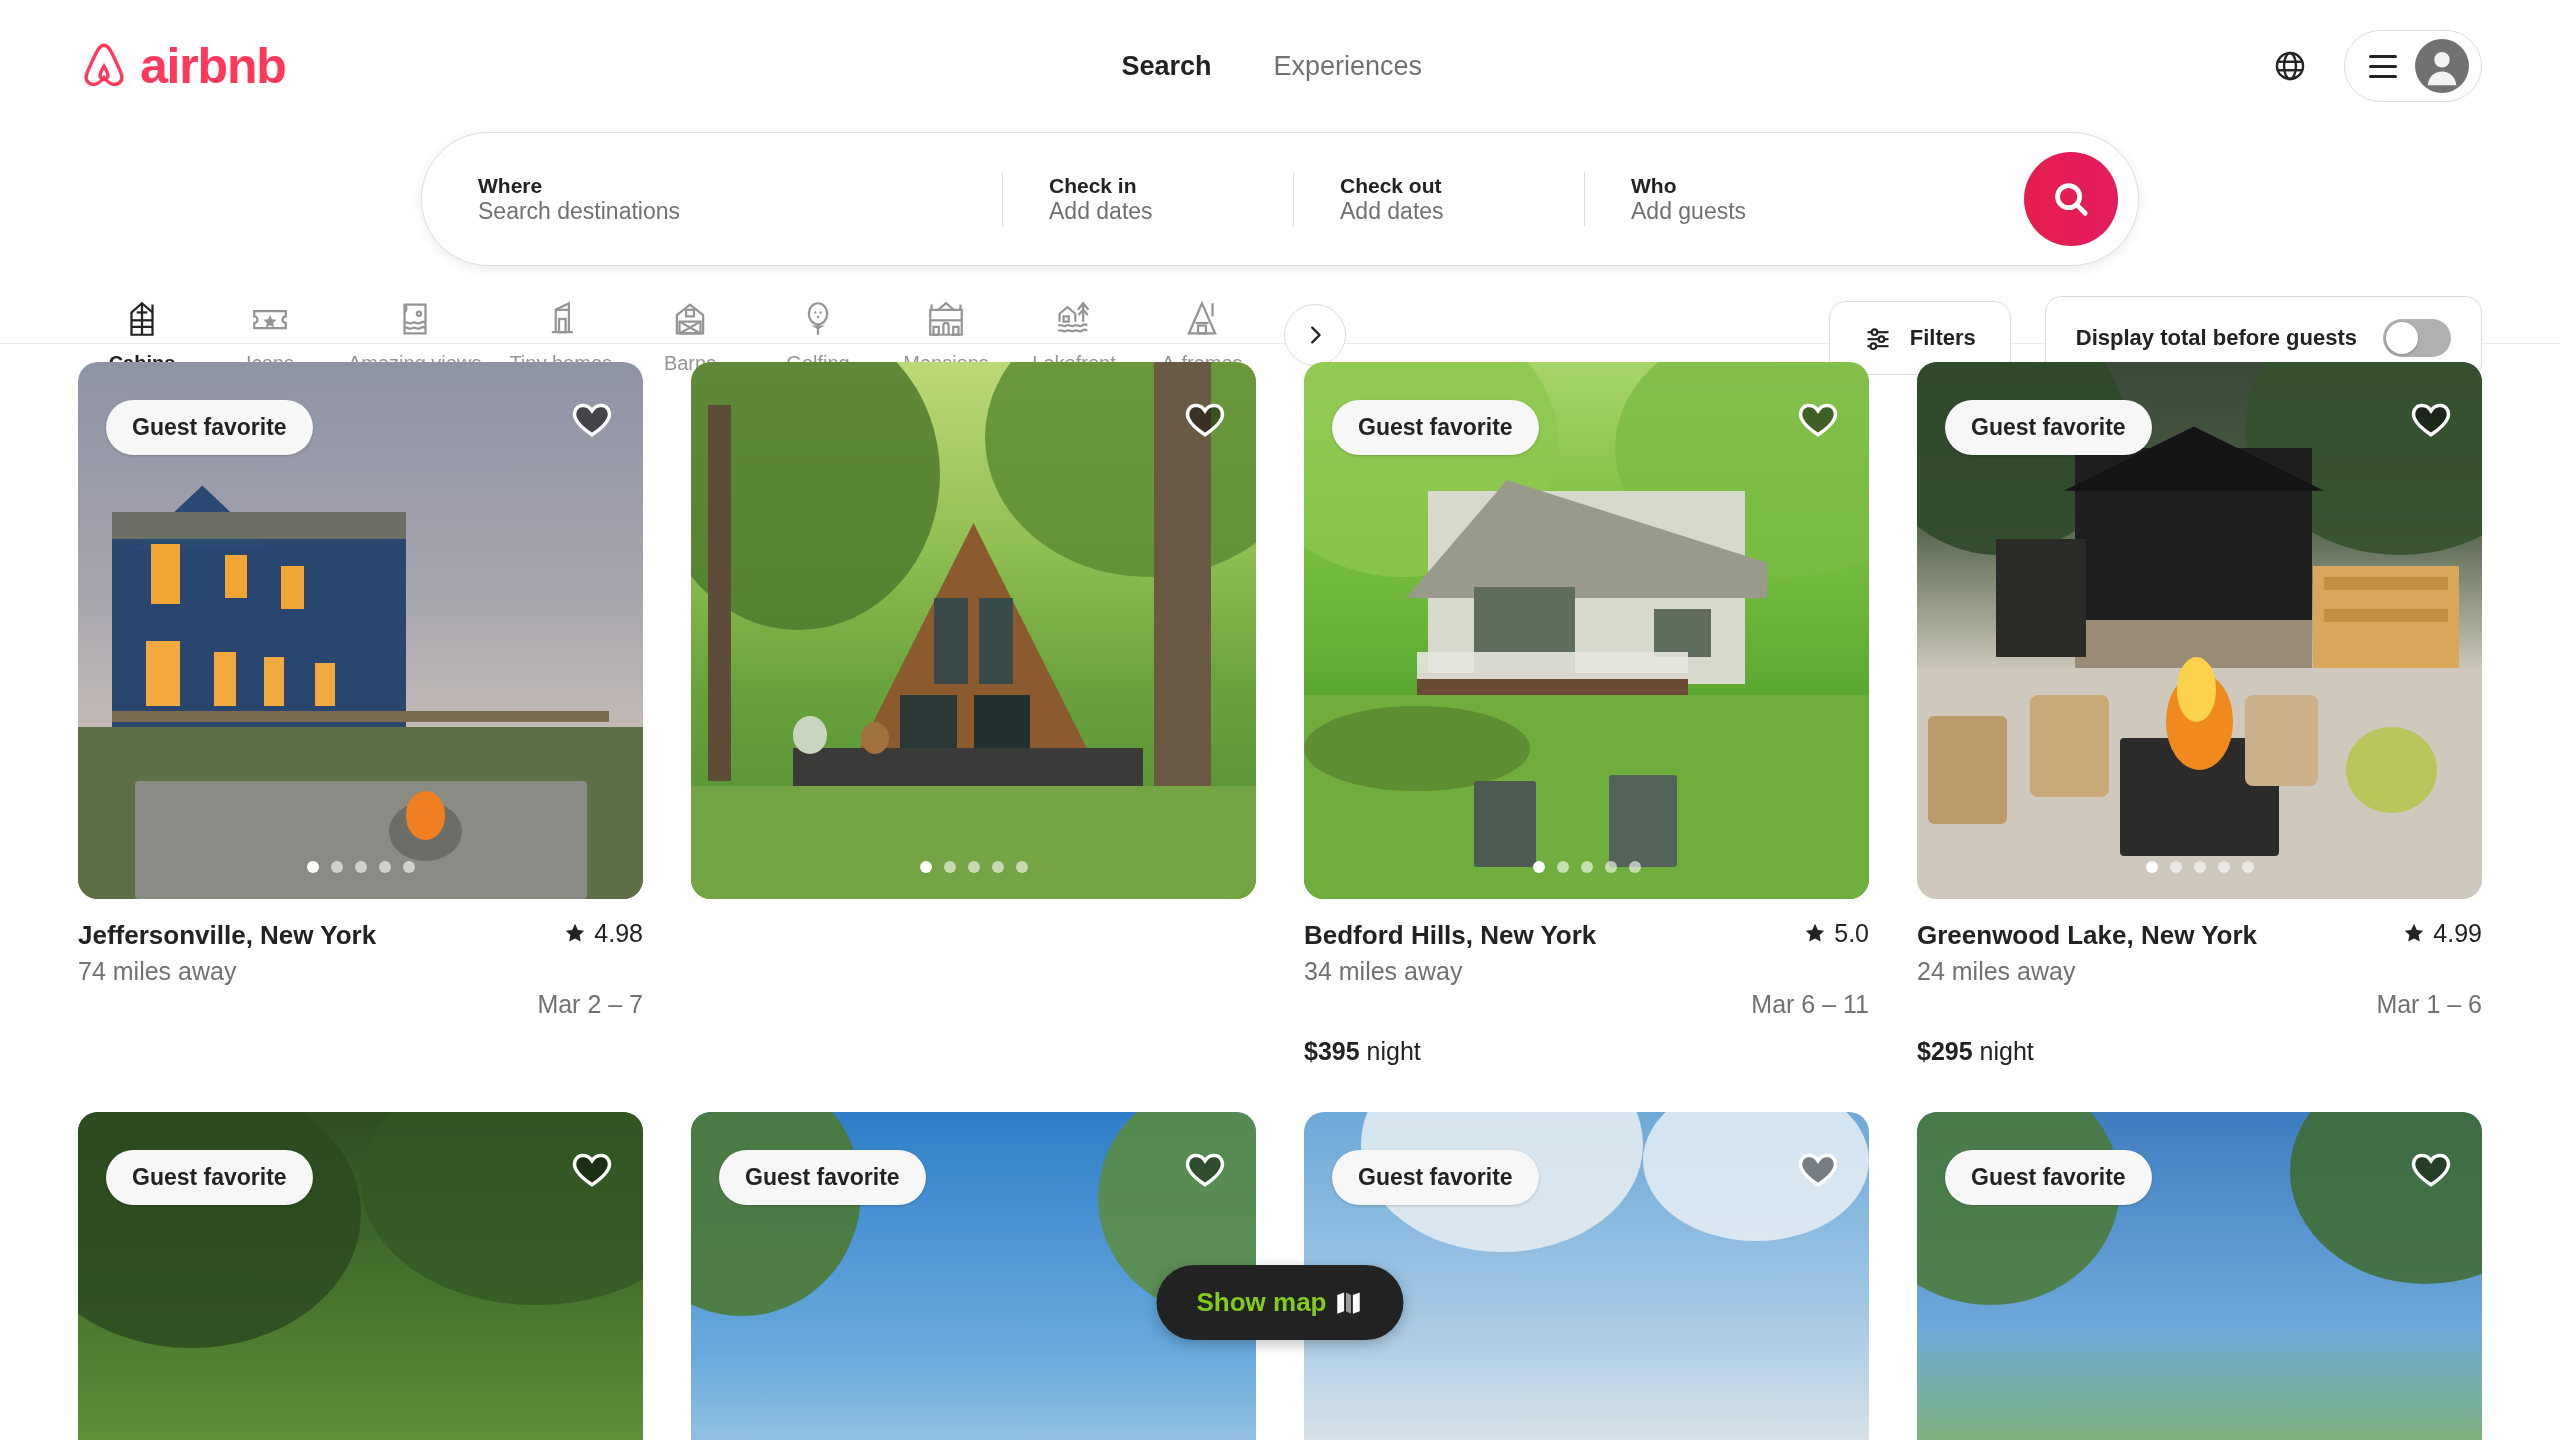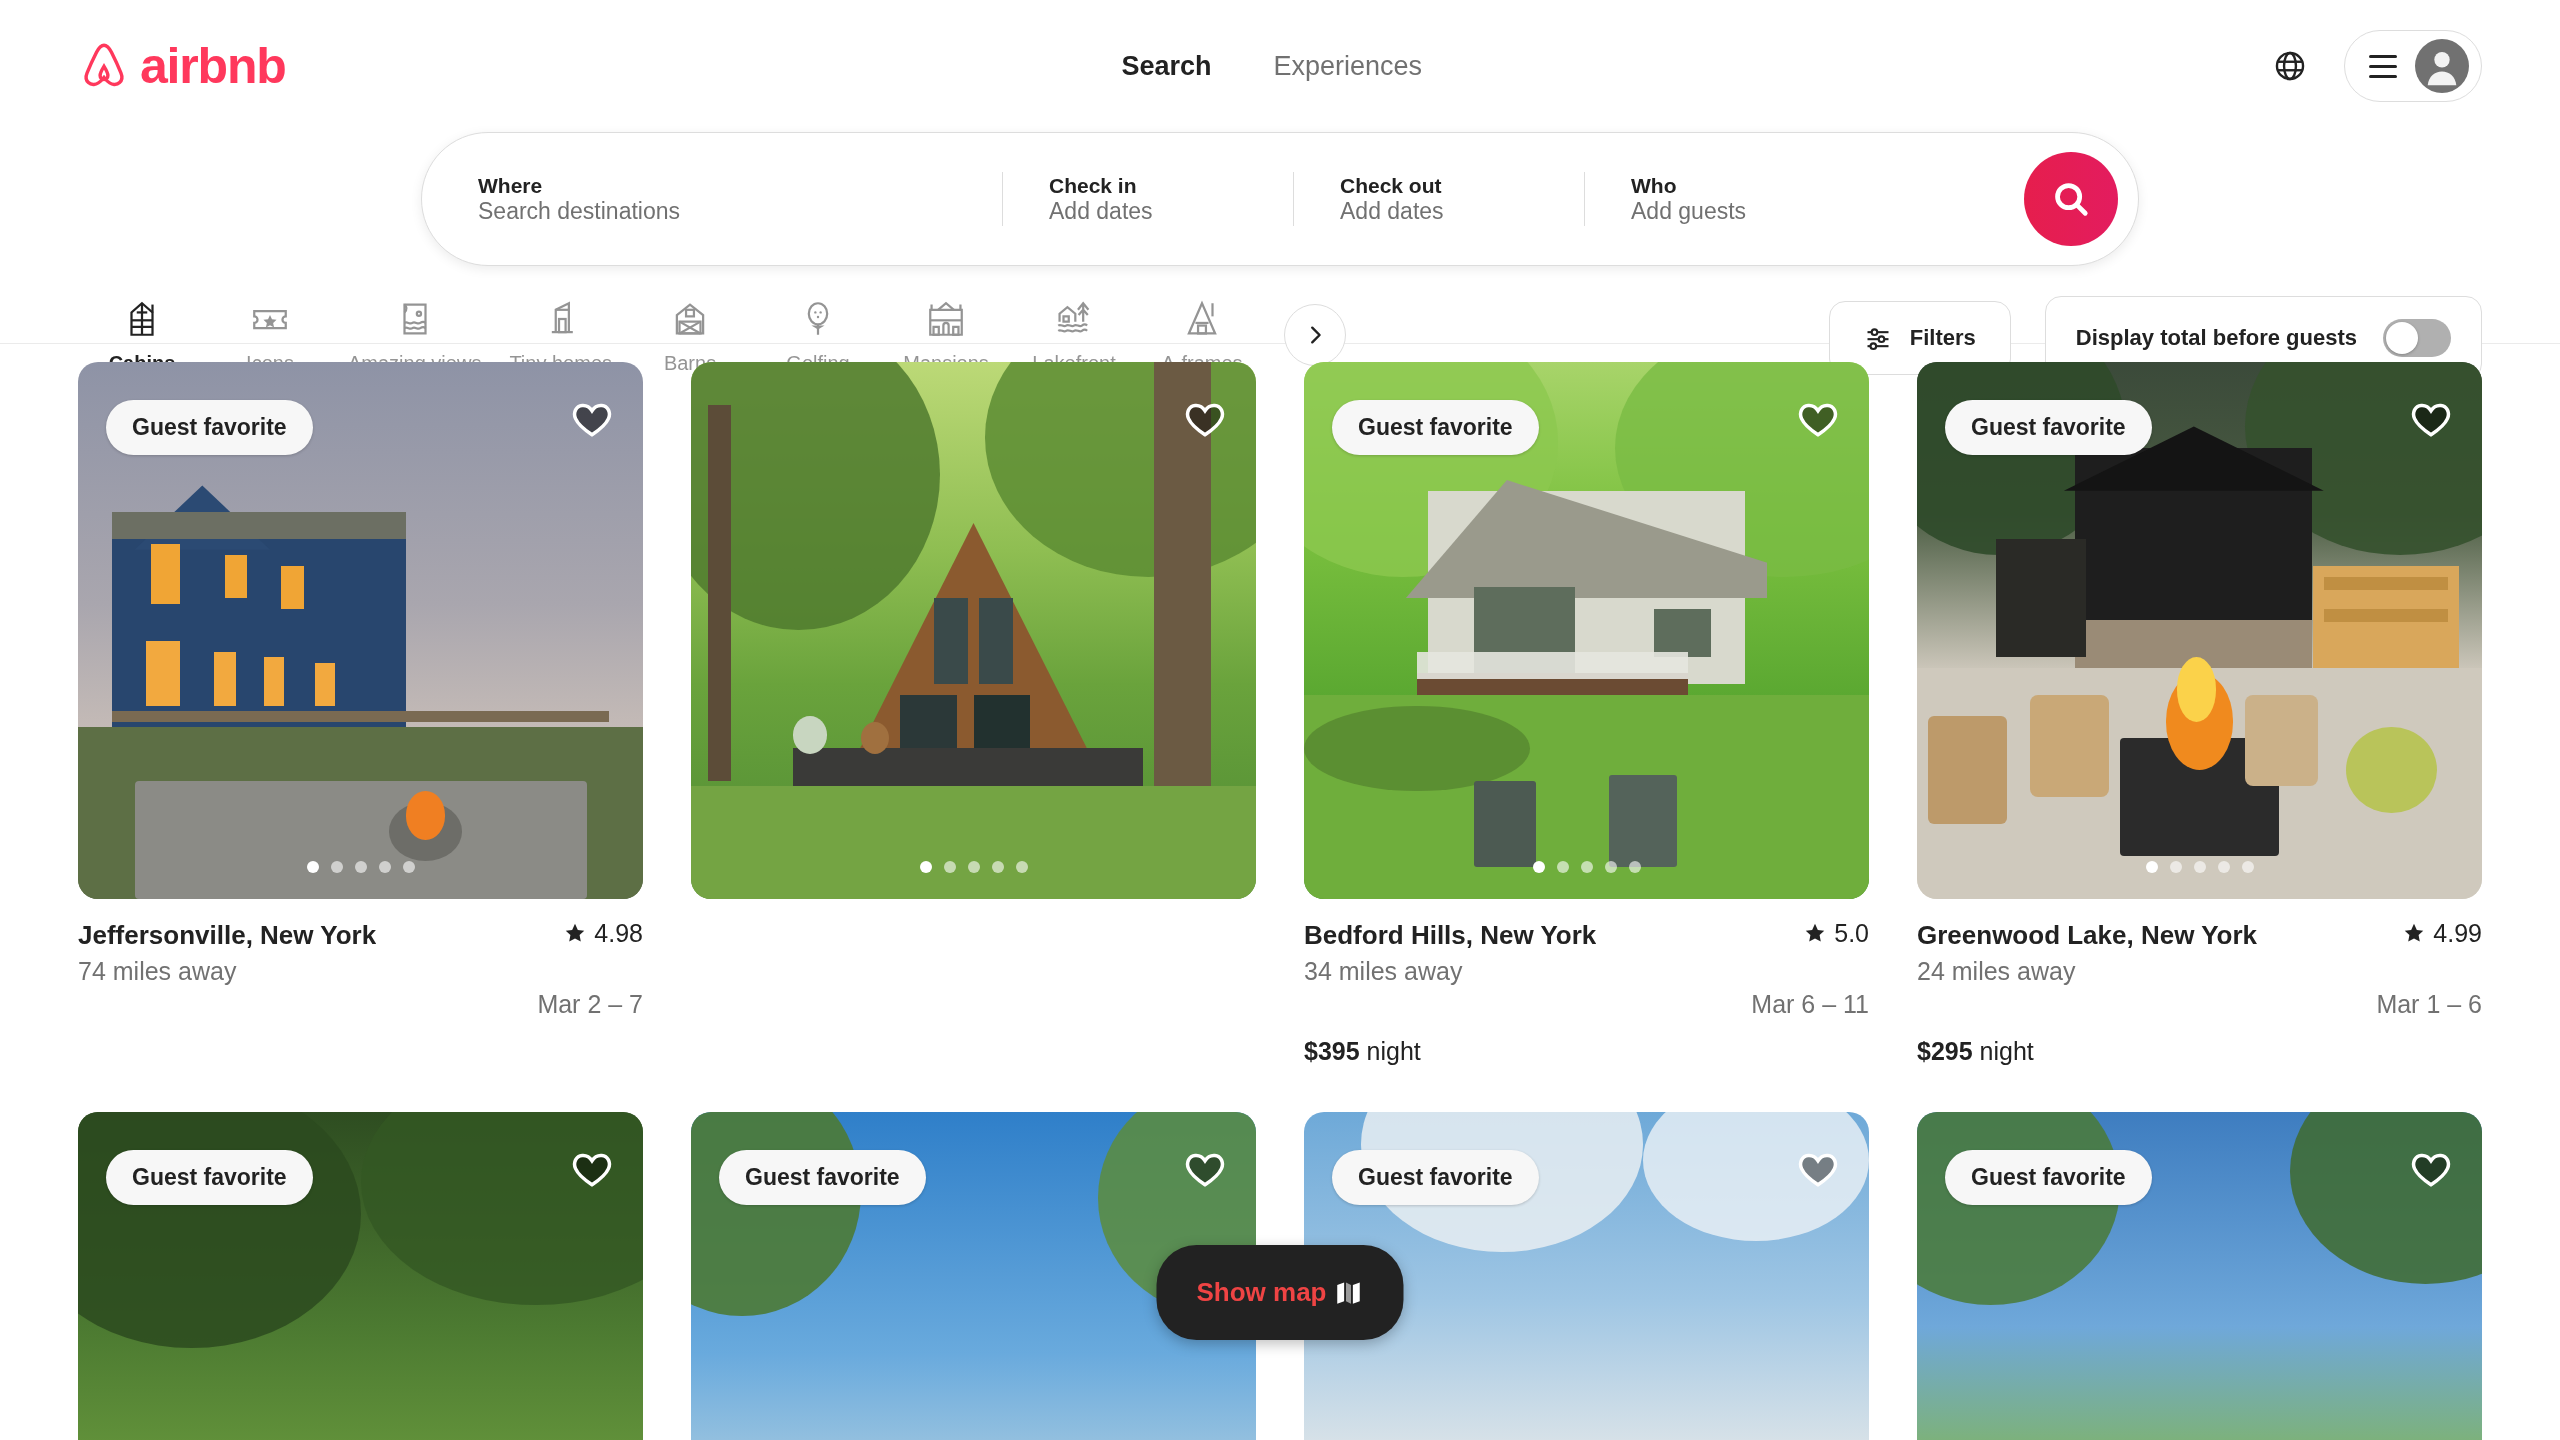--- a/index.html
+++ b/index.html
@@ -158,22 +158,22 @@
   .card-rating { font-size:25px; color:#222; display:flex; align-items:center; gap:8px; white-space:nowrap; }
   .card-sub { font-size:25px; color:#717171; margin-top: 6px; }
   .card-dates { font-size:25px; color:#717171; margin-top: 4px; text-align: right; }
   .card-price { font-size:25px; color:#222; margin-top: 18px; }
   .card-price b { font-weight:700; }
 
   
   .showmap {
     position: fixed; left: 50%; transform: translateX(-50%);
     bottom: 100px; z-index: 50;
-    background:#222222; color:#ef4444;
-    border-radius: 40px; padding: 32px 40px;
+    background:#222222; color:#84cc16;
+    border-radius: 40px; padding: 22px 40px;
     display:flex; align-items:center; gap:7px;
     font-size:26px; font-weight:600; cursor:pointer;
     box-shadow: 0 4px 14px rgba(0,0,0,0.25);
   }
 
   
   .sky-dusk { position:absolute; inset:0; background:linear-gradient(#8e93a6 0%, #a9a6ae 45%, #c6bcb7 70%, #8c8f7c 72%, #5d6b4a 100%); }
   .sky-green { position:absolute; inset:0; background:linear-gradient(#bcd977 0%, #8fbe52 35%, #6aa33c 60%, #4e8a33 100%); }
   .sky-green2 { position:absolute; inset:0; background:linear-gradient(#a8d46a 0%, #7cc13f 30%, #58a630 65%, #3f8a2a 100%); }
   .sky-blue { position:absolute; inset:0; background:linear-gradient(#3b4a3a 0%, #4a5c42 28%, #cfc9bd 58%, #e3ded4 100%); }

